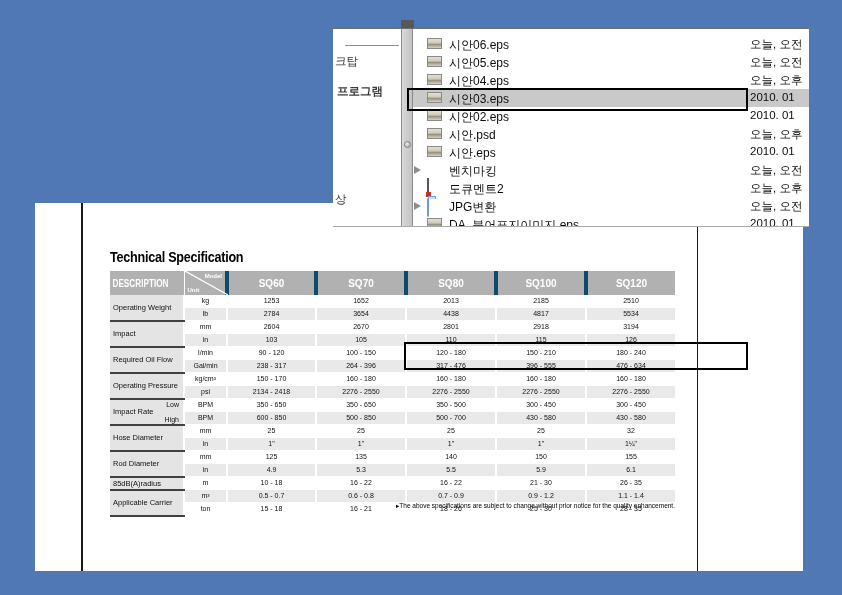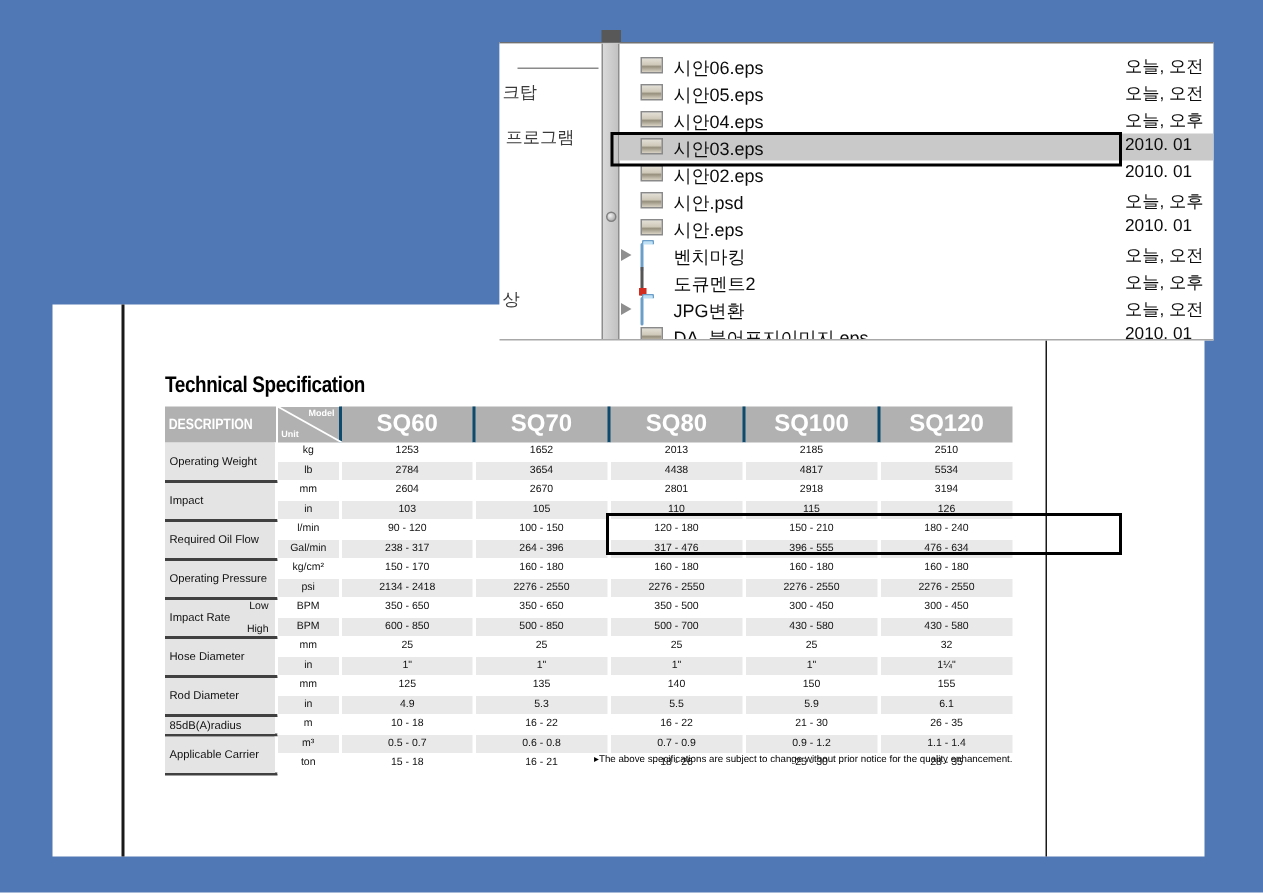--- a/index.html
+++ b/index.html
@@ -35,21 +35,21 @@
   .spec-table th,.spec-table td{padding:0;margin:0;vertical-align:middle;}
   .spec-table thead th{
     height:24px;background:#b1b1b1;color:#fff;font-weight:bold;
   }
   .h-desc{font-size:10px;text-align:left;}
   .h-desc .t{display:inline-block;transform:scaleX(.82);transform-origin:left center;padding-left:3px;white-space:nowrap;}
   .h-diag{position:relative;border-left:1px solid #fff;}
   .h-diag svg{position:absolute;left:0;top:0;}
   .h-diag .m{position:absolute;top:2px;right:3px;font-size:6px;font-weight:bold;}
   .h-diag .u{position:absolute;bottom:2px;left:3px;font-size:6px;font-weight:bold;}
-  .h-model{font-size:16px;border-left:2px solid #0c4a6e;letter-spacing:0;}
+  .h-model{font-size:10px;border-left:4px solid #0c4a6e;letter-spacing:0;}
   .spec-table tbody tr{height:12px;}
   .spec-table tbody td{
     font-size:7px;color:#111;text-align:center;line-height:12px;
     border-bottom:1px solid #fff;border-left:2px solid #fff;
     white-space:nowrap;overflow:hidden;
   }
   .spec-table tbody td.group{
     background:#e4e4e4;text-align:left;font-size:7.5px;
     border-left:none;border-bottom:2px solid #404040;
     padding-left:3px;position:relative;line-height:9px;
@@ -69,21 +69,21 @@
   
   .finder{
     position:absolute;left:333px;top:28px;width:476px;height:197px;
     background:#fff;z-index:3;overflow:hidden;
     border-top:1px solid #707070;border-bottom:1px solid #a8a8a8;
   }
   .fsidebar{position:absolute;left:0;top:0;width:80px;height:100%;background:#fff;}
   .fsidebar .sep{position:absolute;left:12px;top:16px;width:54px;height:1px;background:#8a8a8a;}
   .side-item{position:absolute;left:2px;font-size:11.5px;color:#3a3a3a;white-space:nowrap;}
   .side-item.i0{top:25px;}
-  .side-item.i1{top:55px;left:4px;}
+  .side-item.i1{top:55px;left:4px;font-weight:bold;}
   .side-item.i2{top:163px;}
   .fdivider{
     position:absolute;left:68px;top:0;width:12px;height:100%;
     background:linear-gradient(to right,#d9d9d9,#c2c2c2);
     border-left:1px solid #8d8d8d;border-right:1px solid #8d8d8d;box-sizing:border-box;
   }
   .fdivider .knob{
     position:absolute;left:2px;top:112px;width:7px;height:7px;border-radius:50%;
     background:radial-gradient(circle at 35% 35%,#f2f2f2,#9a9a9a);border:1px solid #7f7f7f;box-sizing:border-box;
   }
@@ -353,21 +353,21 @@
       <div class="file-row" style="top: 96px;">
         <span class="fic ic-thumb"></span>
         <span class="fname">시안.psd</span>
         <span class="fdate">오늘, 오후</span>
       </div>
       <div class="file-row" style="top: 114px;">
         <span class="fic ic-thumb"></span>
         <span class="fname">시안.eps</span>
         <span class="fdate">2010. 01</span>
       </div>
-      <div class="file-row" style="top: 132px;"><span class="tri"></span><span class="fic ic-folder"></span><span class="fname">벤치마킹</span><span class="fdate">오늘, 오전</span></div>
+      <div class="file-row" style="top: 132px; text-align: right;"><span class="tri"></span><span class="fic ic-folder"></span><span class="fname">벤치마킹</span><span class="fdate">오늘, 오전</span></div>
       <div class="file-row" style="top: 150px;"><span class="fic ic-doc"></span><span class="fname">도큐멘트2</span><span class="fdate">오늘, 오후</span></div>
       <div class="file-row" style="top: 168px;"><span class="tri"></span><span class="fic ic-folder"></span><span class="fname">JPG변환</span><span class="fdate">오늘, 오전</span></div>
       <div class="file-row" style="top: 186px;">
         <span class="fic ic-thumb"></span>
         <span class="fname">DA_북어표지이미지.eps</span>
         <span class="fdate">2010. 01</span>
       </div>
     </div>
   <div class="selfile-box"></div>
 </div>

